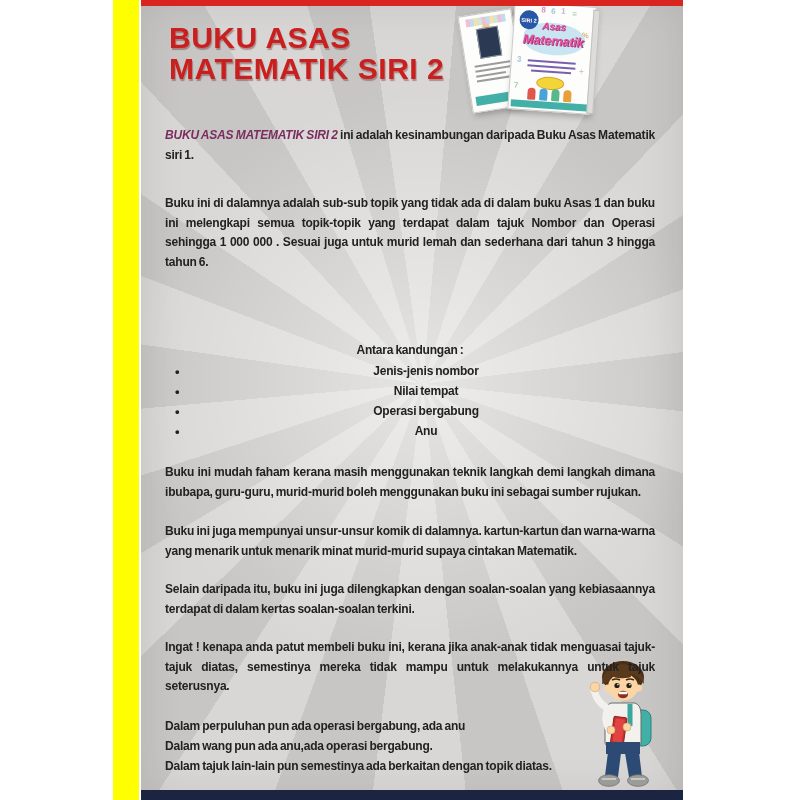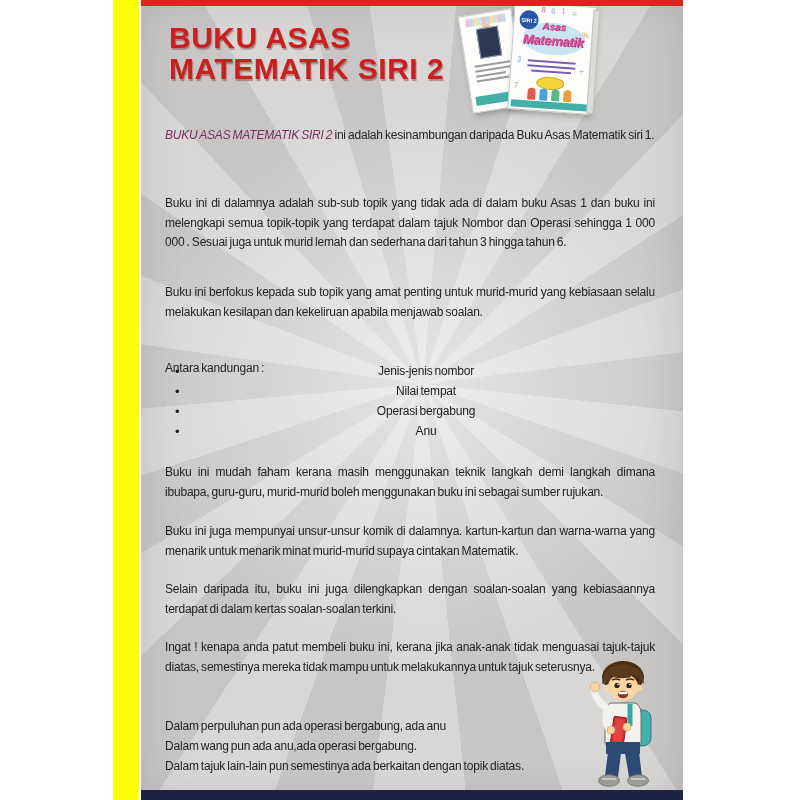--- a/index.html
+++ b/index.html
@@ -59,26 +59,26 @@
   .fb-teal{position:absolute;left:2px;right:2px;bottom:2px;height:7px;background:#43b0a8;}
   .fb-g{position:absolute;font-size:8px;font-weight:bold;opacity:.8;}
   .g1{left:26px;top:1px;color:#d96fa8;} .g2{left:36px;top:2px;color:#7fb3d8;}
   .g3{left:46px;top:1px;color:#b39ad0;} .g4{left:57px;top:3px;color:#8cc39a;}
   .g5{left:68px;top:24px;color:#d9a05f;} .g6{left:5px;top:52px;color:#8fb6d9;}
   .g7{left:68px;top:60px;color:#c98fb8;} .g8{left:4px;top:78px;color:#9ac0a2;}
 
   
   .txt{
     position:absolute;left:24px;right:28px;z-index:2;
-    font-size:12px;font-weight:400;line-height:19.5px;color:#222222;
+    font-size:12px;font-weight:700;line-height:19.5px;color:#222222;
     text-align:justify;letter-spacing:-0.2px;word-spacing:-1px;margin:0;
   }
   .lead{color:#7b2d5e;font-style:italic;}
   .p1{top:126px;} .p2{top:194px;} .p3{top:283px;}
-  .contents-heading{top:359px;text-align:left;}
+  .contents-heading{top:341px;text-align:center;}
   .bullets{top:362px;list-style:none;padding:0;text-align:center;}
   .bullets li{position:relative;height:20px;padding-left:32px;}
   .bullets li::before{content:"\2022";position:absolute;left:10px;top:0;font-size:13px;}
   .p4{top:463px;} .p5{top:522px;} .p6{top:580px;} .p7{top:638px;}
   .closing{top:716px;text-align:left;line-height:20px;}
 
   
   .boy{position:absolute;left:444px;top:656px;width:76px;height:134px;z-index:1;}
 </style>
 </head>
@@ -131,21 +131,20 @@
             <i></i>
             <i></i>
           </div>
         <div class="fb-teal"></div>
       </div>
     </div>
 
     <p class="txt p1"><span class="lead">BUKU ASAS MATEMATIK SIRI 2</span><span> ini adalah kesinambungan daripada Buku Asas Matematik  siri 1.</span></p>
 
     <p class="txt p2">Buku ini di dalamnya adalah sub-sub topik yang tidak ada di dalam buku Asas 1 dan buku ini melengkapi semua topik-topik yang terdapat dalam tajuk Nombor dan Operasi sehingga 1 000 000 . Sesuai juga untuk murid lemah dan sederhana dari tahun 3 hingga tahun 6.</p>
-    <p class="txt p3">Buku ini berfokus kepada sub topik  yang amat penting untuk murid-murid yang kebiasaan selalu melakukan kesilapan dan kekeliruan apabila menjawab soalan.</p>
 
     <div class="txt contents-heading">Antara kandungan :</div>
     <ul class="txt bullets">
       <li>Jenis-jenis nombor</li>
       <li>Nilai tempat</li>
       <li>Operasi bergabung</li>
       <li>Anu</li>
     </ul>
 
     <p class="txt p4">Buku ini mudah faham kerana masih menggunakan teknik langkah demi langkah dimana ibubapa, guru-guru, murid-murid boleh menggunakan buku ini sebagai sumber rujukan.</p>

